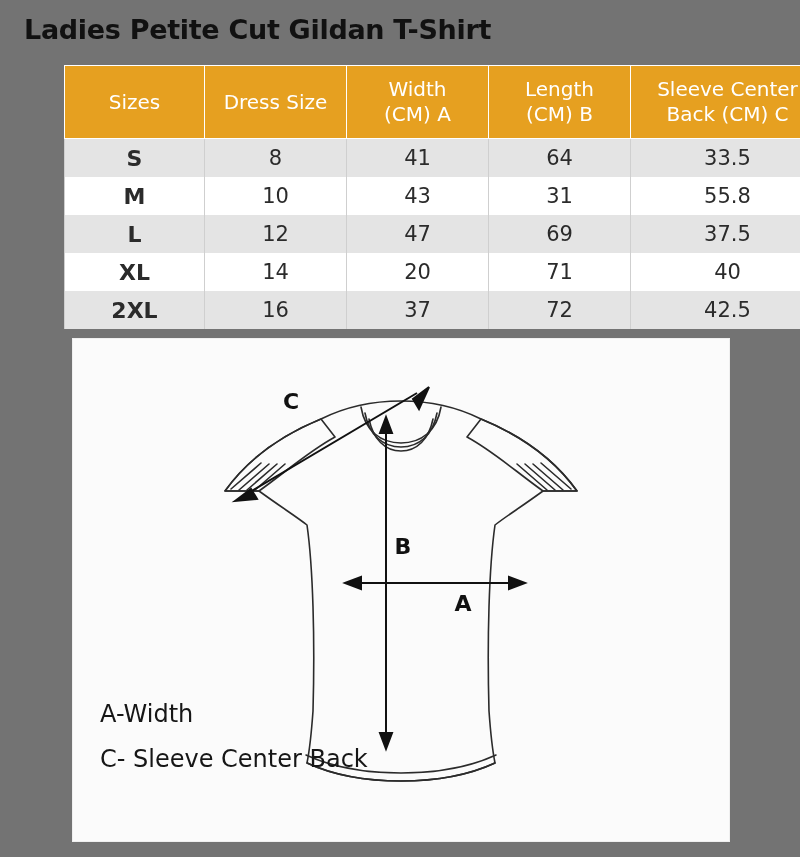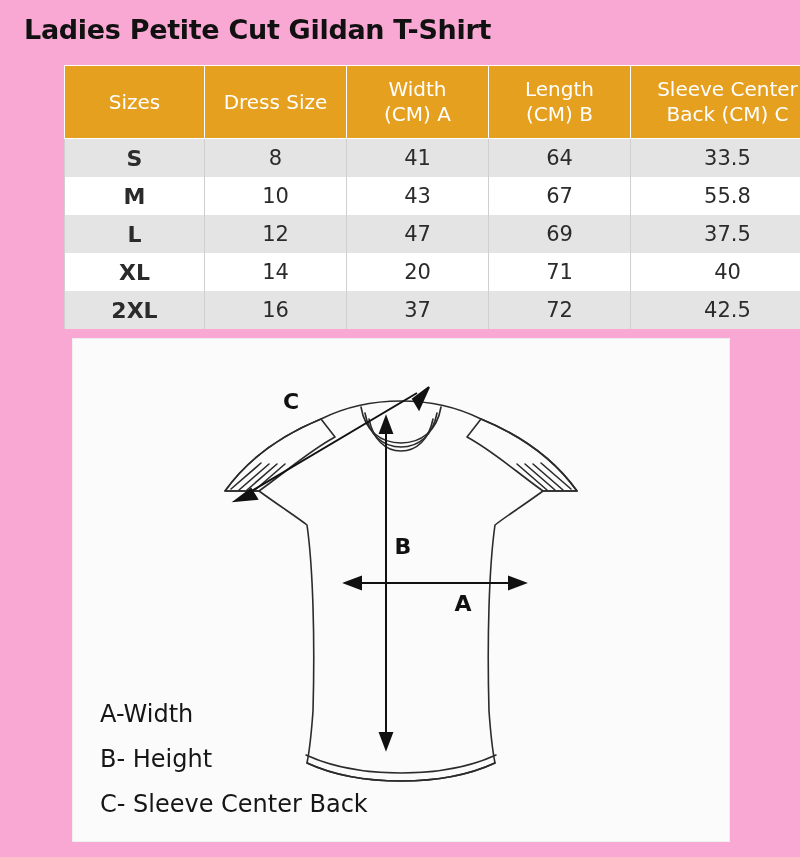--- a/index.html
+++ b/index.html
@@ -11,21 +11,21 @@
     width: 800px;
     height: 857px;
     font-family: "DejaVu Sans", sans-serif;
     color: #1a1a1a;
     overflow: hidden;
   }
   .page {
     position: relative;
     width: 800px;
     height: 857px;
-    background: #f9a8d4;
+    background: #737373;
   }
 
   
   .title {
     position: absolute;
     left: 24px;
     top: 14px;
     font-size: 27px;
     font-weight: bold;
     letter-spacing: -0.3px;
@@ -171,21 +171,21 @@
         <td class="size-col">S</td>
         <td>8</td>
         <td>41</td>
         <td>64</td>
         <td>33.5</td>
       </tr>
       <tr class="even">
         <td class="size-col">M</td>
         <td>10</td>
         <td>43</td>
-        <td>67</td>
+        <td>31</td>
         <td>55.8</td>
       </tr>
       <tr class="odd">
         <td class="size-col">L</td>
         <td>12</td>
         <td>47</td>
         <td>69</td>
         <td>37.5</td>
       </tr>
       <tr class="even">
@@ -260,17 +260,16 @@
       </g>
 
       <text class="dim-label" x="330" y="215" text-anchor="middle">B</text>
       <text class="dim-label" x="390" y="272" text-anchor="middle">A</text>
       <text class="dim-label" x="218" y="70" text-anchor="middle">C</text>
     </svg>
   </div>
 
   <div class="legend" style="left: 100px; top: 692px;">
     <div>A-Width</div>
-    <div>B- Height</div>
     <div>C- Sleeve Center Back</div>
   </div>
 
 </div>
 
 </body></html>

